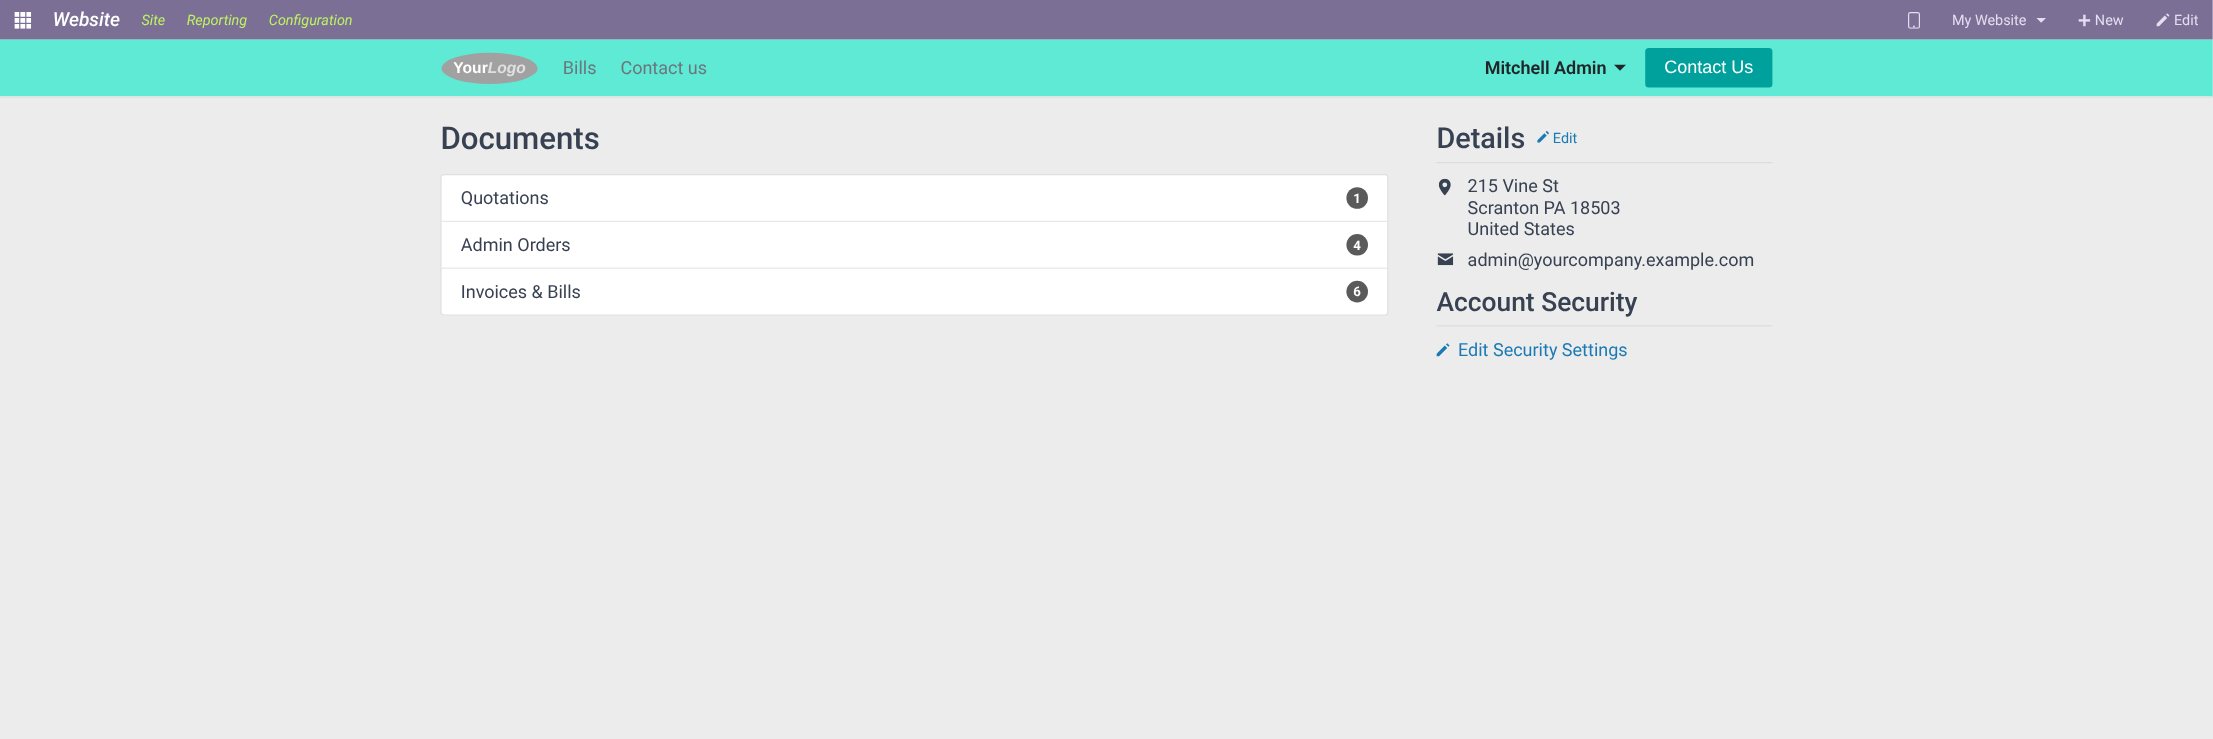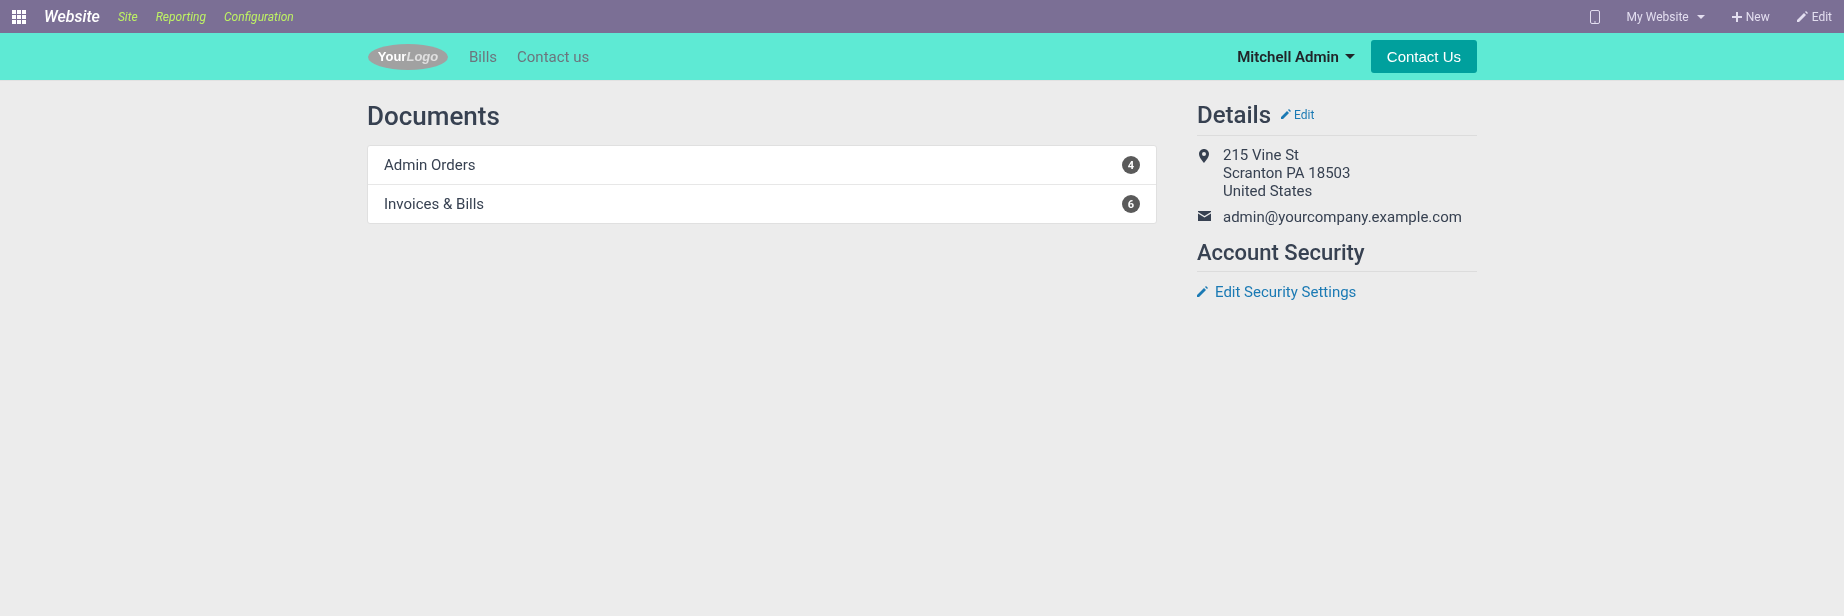--- a/index.html
+++ b/index.html
@@ -121,20 +121,24 @@
       <button class="btn-primary">Contact Us</button>
     </div>
   </div>
 </div>
 
 <div class="content">
   <div class="main-col">
     <h2 class="section-title">Documents</h2>
     <div class="doc-list">
       <div class="doc-row">
+        <span>Quotations</span>
+        <span class="badge">1</span>
+      </div>
+      <div class="doc-row">
         <span>Admin Orders</span>
         <span class="badge">4</span>
       </div>
       <div class="doc-row">
         <span>Invoices &amp; Bills</span>
         <span class="badge">6</span>
       </div>
     </div>
   </div>
 

